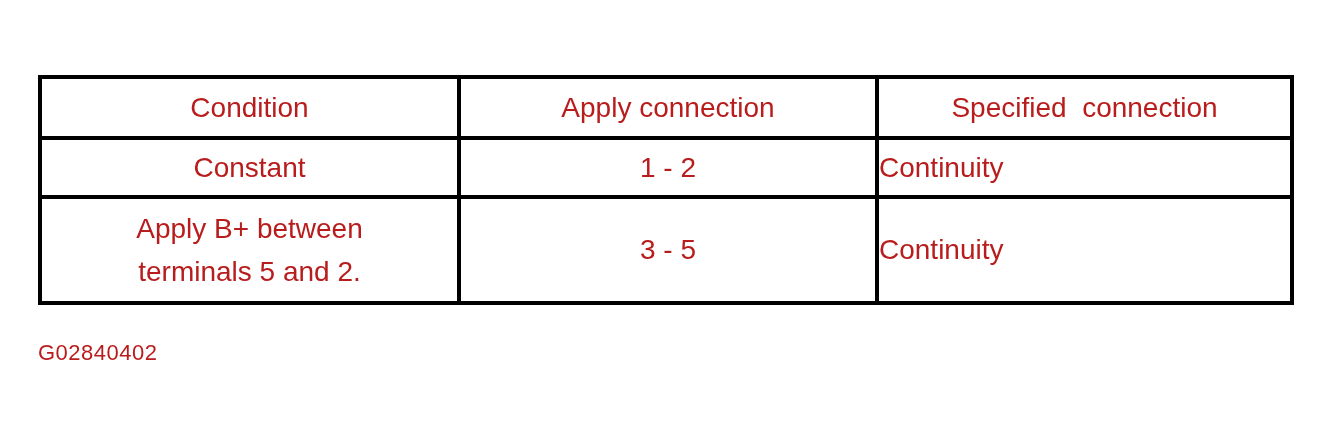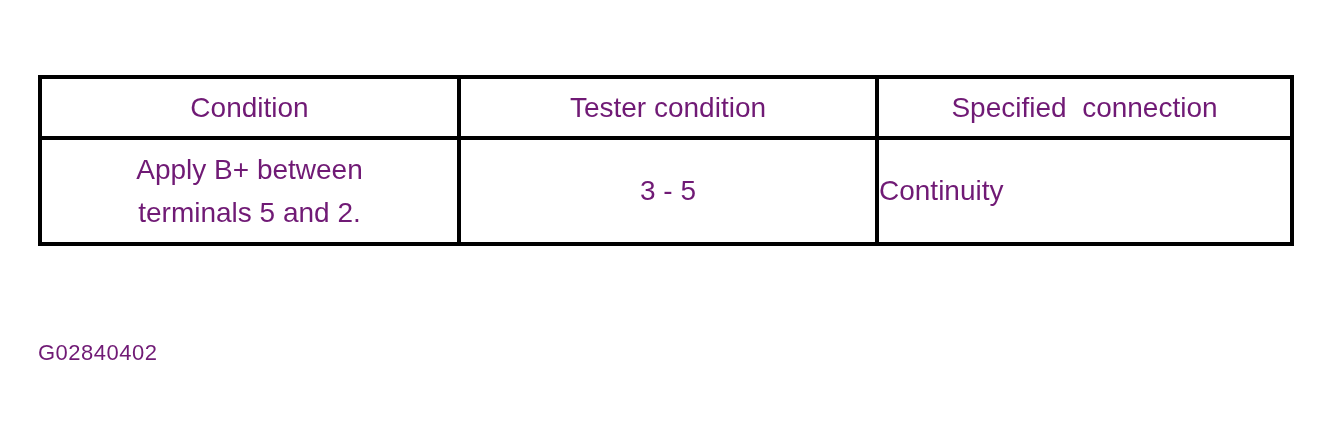--- a/index.html
+++ b/index.html
@@ -6,21 +6,21 @@
     margin: 0;
     padding: 0;
     background: #ffffff;
   }
   .page {
     position: relative;
     width: 1331px;
     height: 440px;
     background: #ffffff;
     font-family: "Liberation Sans", "DejaVu Sans", sans-serif;
-    color: #701a75;
+    color: #b91c1c;
     overflow: hidden;
   }
   table.spec-table {
     position: absolute;
     left: 38px;
     top: 75px;
     width: 1252px;
     border-collapse: collapse;
     table-layout: fixed;
   }
@@ -68,25 +68,30 @@
 
   <table class="spec-table">
     <colgroup>
       <col class="c1">
       <col class="c2">
       <col class="c3">
     </colgroup>
     <thead>
       <tr>
         <th>Condition</th>
-        <th>Tester condition</th>
+        <th>Apply connection</th>
         <th>Specified  connection</th>
       </tr>
     </thead>
     <tbody>
+      <tr class="row-1">
+        <td class="center">Constant</td>
+        <td class="center">1 - 2</td>
+        <td class="left">Continuity</td>
+      </tr>
       <tr class="row-2">
         <td class="center multiline">
           <div>Apply B+ between</div>
           <div>terminals 5 and 2.</div>
         </td>
         <td class="center">3 - 5</td>
         <td class="left">Continuity</td>
       </tr>
     </tbody>
   </table>

